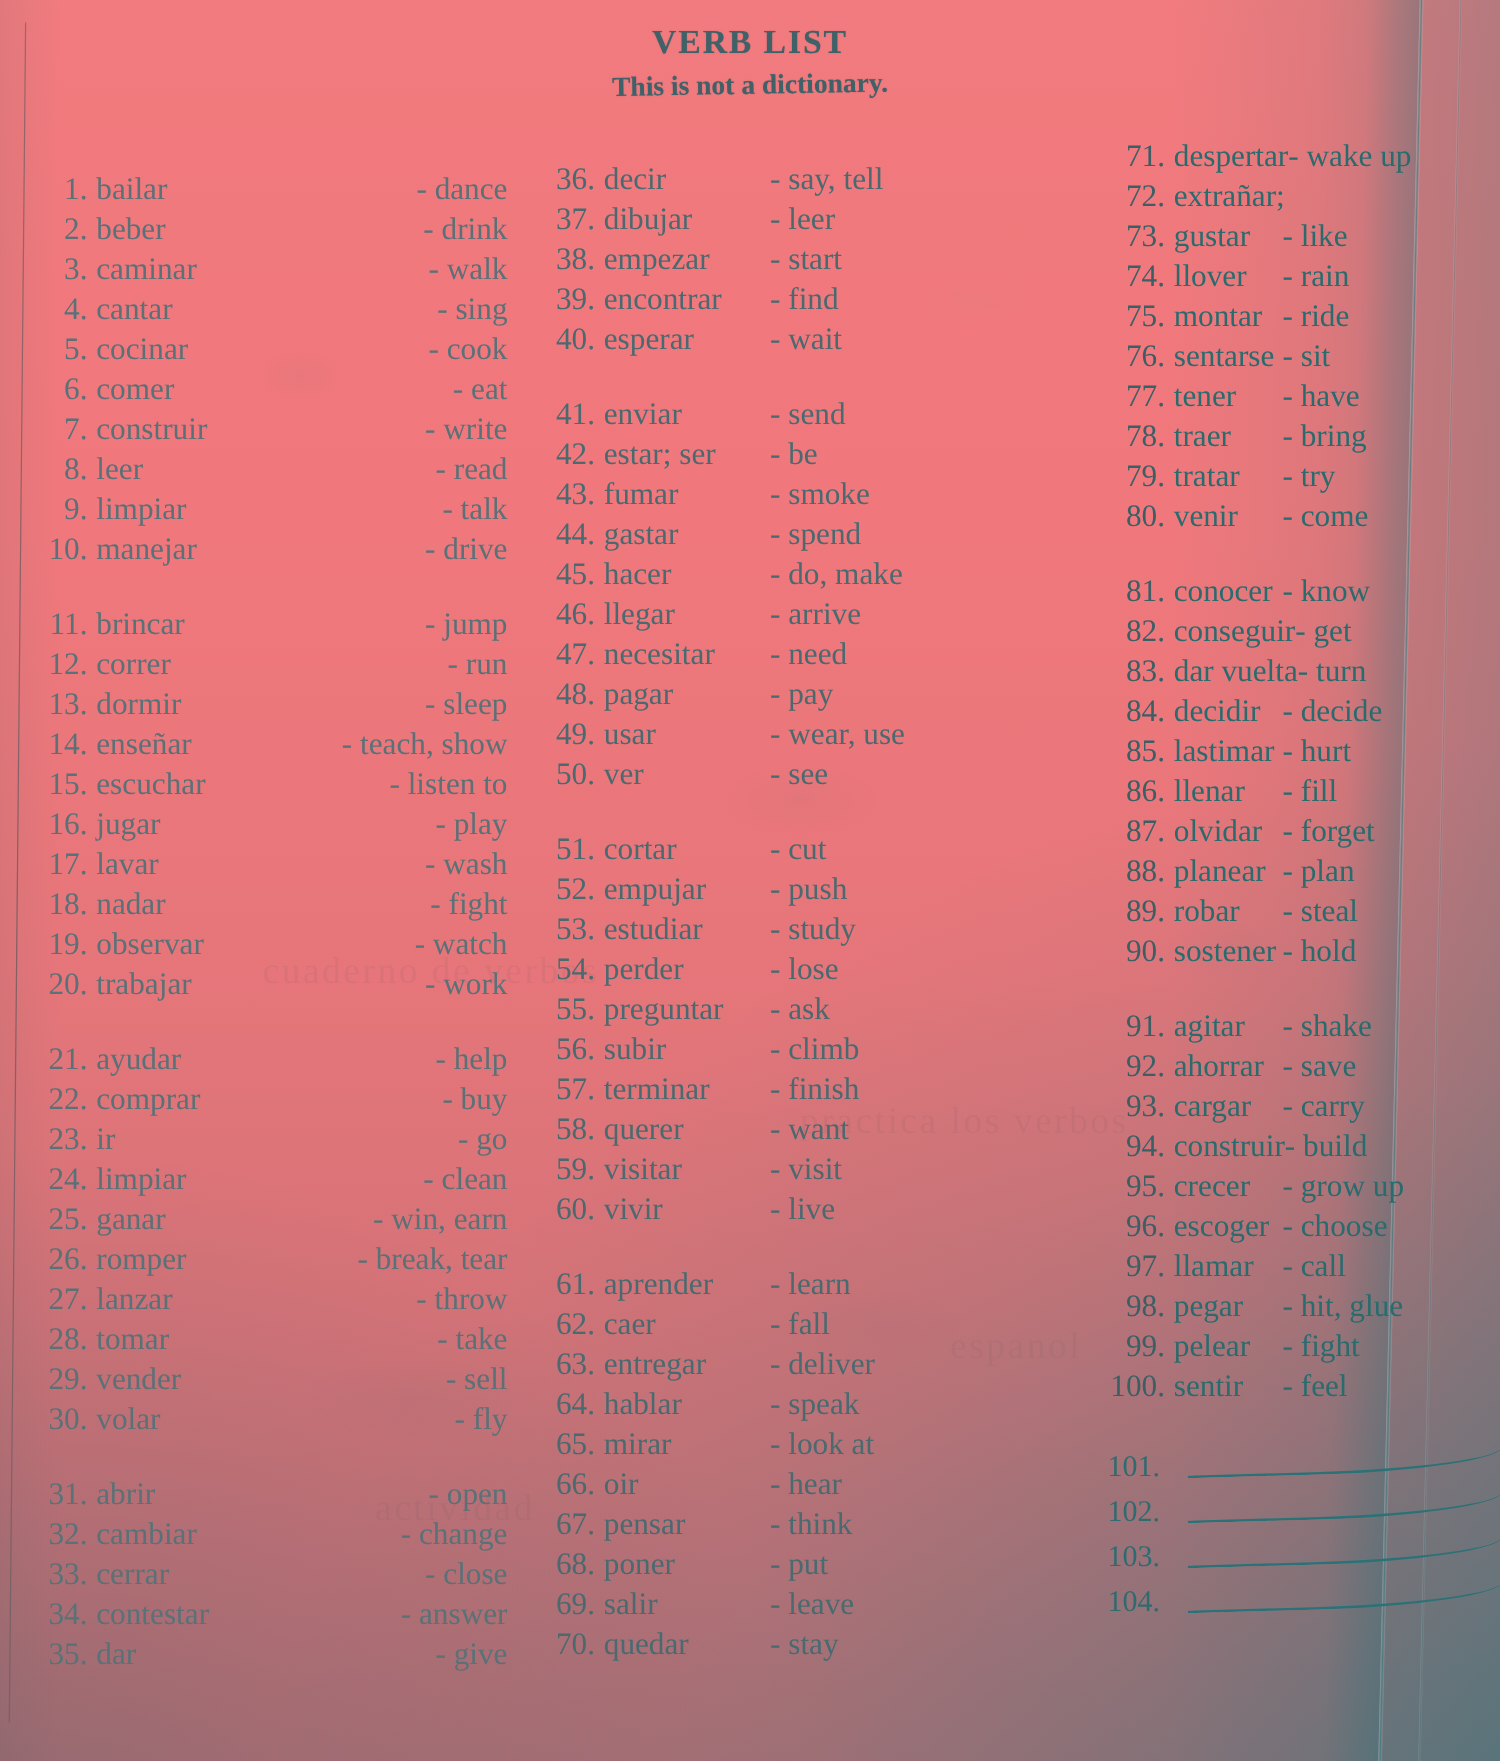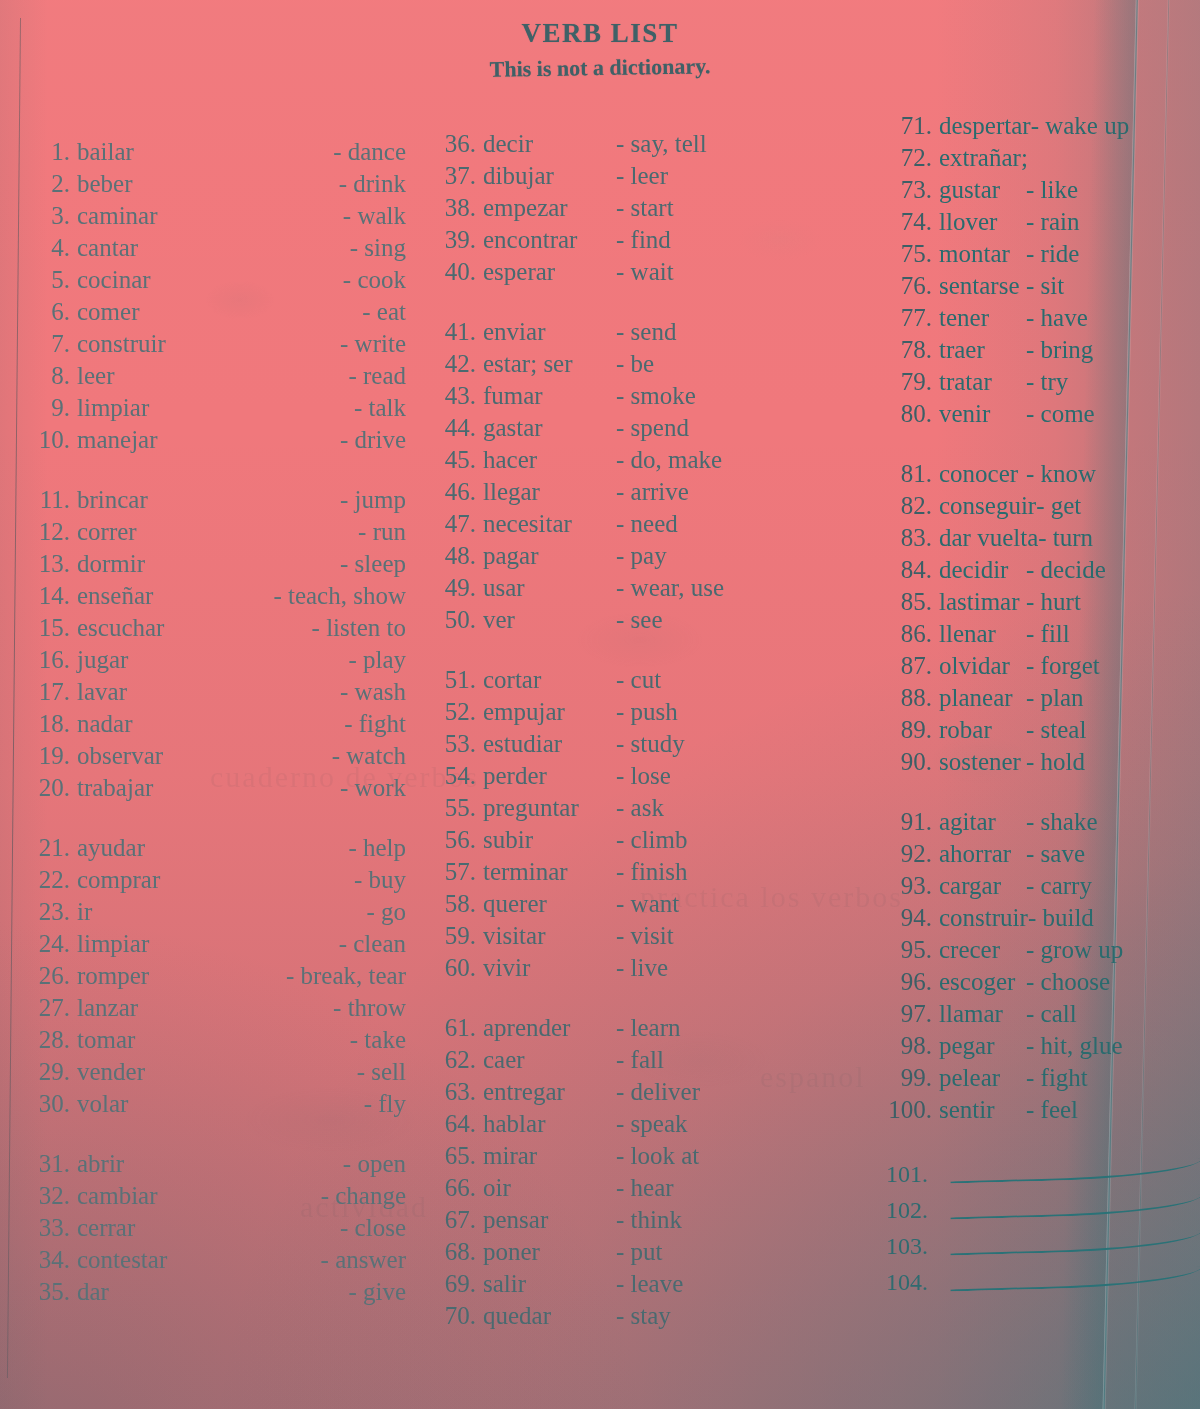--- a/index.html
+++ b/index.html
@@ -353,20 +353,25 @@
             <span class="num">23.</span>
             <span class="verb">ir</span>
             <span class="dash">- go</span>
           </div>
           <div class="row">
             <span class="num">24.</span>
             <span class="verb">limpiar</span>
             <span class="dash">- clean</span>
           </div>
           <div class="row">
+            <span class="num">25.</span>
+            <span class="verb">ganar</span>
+            <span class="dash">- win, earn</span>
+          </div>
+          <div class="row">
             <span class="num">26.</span>
             <span class="verb">romper</span>
             <span class="dash">- break, tear</span>
           </div>
           <div class="row">
             <span class="num">27.</span>
             <span class="verb">lanzar</span>
             <span class="dash">- throw</span>
           </div>
           <div class="row">

